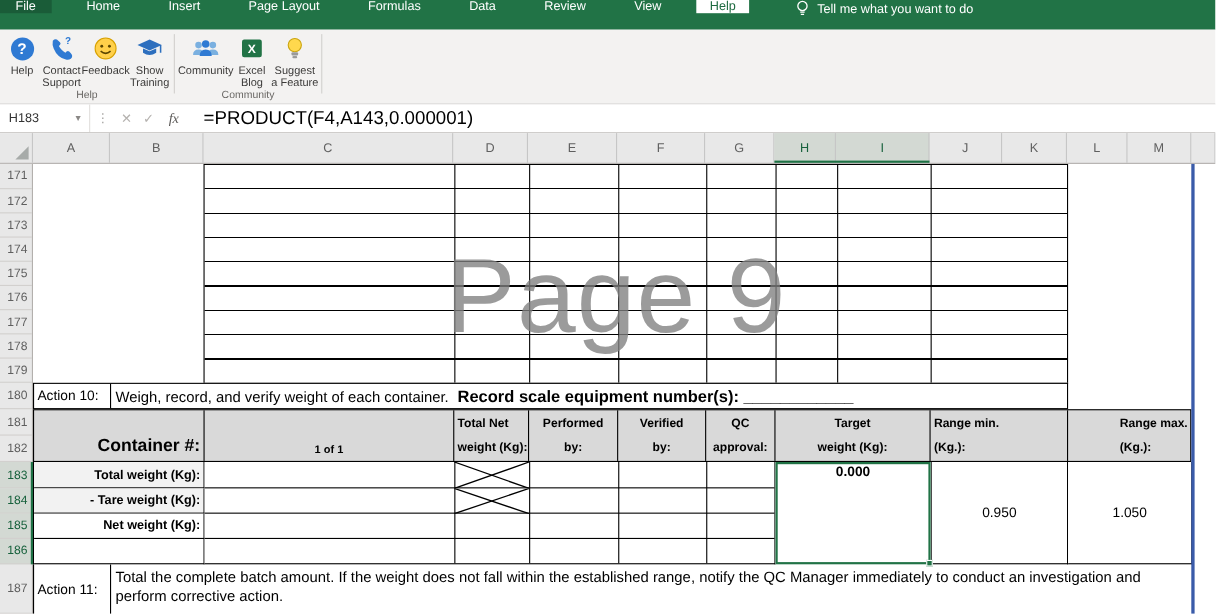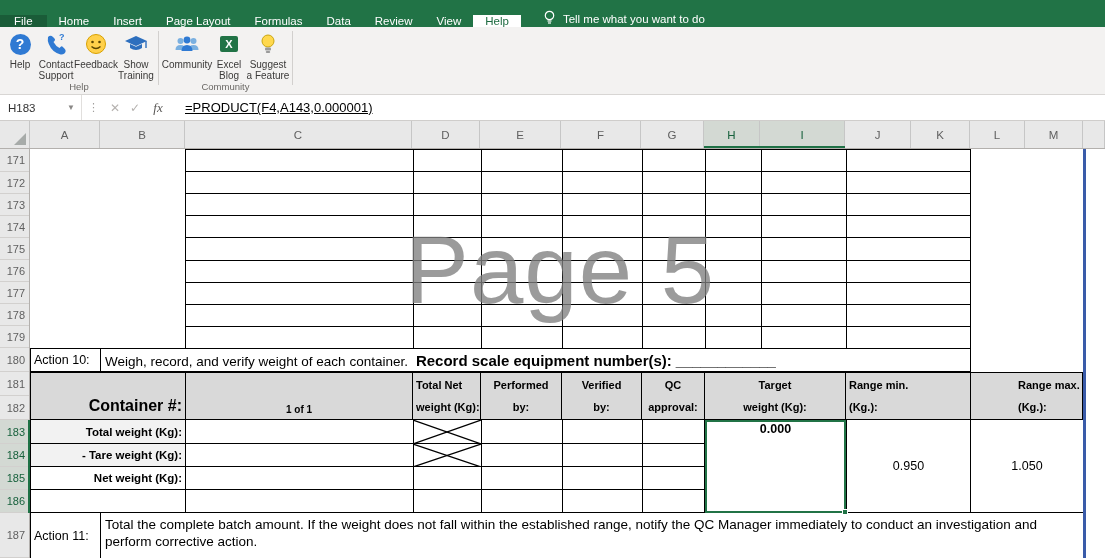--- a/index.html
+++ b/index.html
@@ -1,21 +1,21 @@
 <!DOCTYPE html>
 <html><head>
 <meta charset="utf-8">
 <style>
   * { margin:0; padding:0; box-sizing:border-box; }
   body { font-family:"Liberation Sans","DejaVu Sans",sans-serif; background:#fff; }
   .stage { position:relative; width:1105px; height:558px; overflow:hidden; background:#fff; }
 
   
   .tabbar { position:absolute; left:0; top:0; width:100%; height:27px; background:#217346;
-            display:flex; align-items:flex-end; color:#fff; font-size:11.5px; }
+            display:flex; align-items:flex-start; color:#fff; font-size:11.5px;gap:20px; }
   .tab { display:flex; align-items:center; padding:0 12px; white-space:nowrap; }
   .tab.file { background:#1a5c38; padding:0 14px; }
   .tab.active { background:#fff; color:#1e6b41; }
   .tellme { display:flex; align-items:center; gap:7px; margin-left:14px; padding:0 8px; }
 
   
   .ribbon { position:absolute; top:27px; left:0; width:100%; height:68px; background:#f3f2f1;
             border-bottom:1px solid #d8d6d4; }
   .rbtn { position:absolute; top:4px; display:flex; flex-direction:column; align-items:center;
           font-size:10px; color:#3b3a39; line-height:11px; text-align:center; white-space:nowrap; }
@@ -28,21 +28,21 @@
   
   .fbar { position:absolute; top:95px; left:0; width:100%; height:26px; background:#fff;
           border-bottom:1px solid #cfcdcb; display:flex; align-items:center; font-size:11.5px; color:#333; }
   .namebox { width:82px; height:100%; display:flex; align-items:center; padding-left:8px;
              border-right:1px solid #e1dfdd; position:relative; }
   .namebox .caret { position:absolute; right:6px; color:#8a8886; font-size:8px; }
   .fdots { color:#a19f9d; padding:0 6px; font-size:11px; }
   .fbtn { width:20px; text-align:center; color:#b5b2af; font-size:12px; }
   .fxbtn { font-family:"Liberation Serif",serif; font-style:italic; color:#5a5856; font-size:13px;
            width:26px; text-align:center; }
-  .ftext { padding-left:14px; color:#000; font-size:13px;text-decoration:underline; }
+  .ftext { padding-left:14px; color:#000; font-size:17px; }
 
   
   .colhdr { position:absolute; top:121px; left:0; width:1105px; height:28px; background:#e8e8e8;
             border-bottom:1px solid #b3b0ad; z-index:2; }
   .ch { position:absolute; top:0; height:27px; border-right:1px solid #c6c6c6; display:flex;
         align-items:center; justify-content:center; font-size:11.5px; color:#5f5f5f; }
   .ch.sel { background:#d3d9d3; color:#17613c; }
   .selline-col { position:absolute; left:704px; top:25px; width:141px; height:2px; background:#1e7145; }
   .corner { position:absolute; left:0; top:0; width:30px; height:27px; border-right:1px solid #c6c6c6; }
   .corner svg { position:absolute; right:2px; bottom:2px; }
@@ -277,21 +277,21 @@
     <div class="rh sel" style="top:271px;height:24px;">183</div>
     <div class="rh sel" style="top:295px;height:23px;">184</div>
     <div class="rh sel" style="top:318px;height:23px;">185</div>
     <div class="rh sel" style="top:341px;height:23px;">186</div>
     <div class="rh" style="top:364px;height:45px;">187</div>
   </div>
   <div class="selline-row"></div>
 
   <div class="tbl-empty"></div>
 
-  <div class="watermark">Page 5</div>
+  <div class="watermark">Page 9</div>
 
   <div class="r180">
     <div class="r180-label">Action 10:</div>
     <div class="r180-text">
       <span>Weigh, record, and verify weight of each container.</span>
       <span class="a10-bold">Record scale equipment number(s):</span>
       <span class="a10-bold a10-blank">____________</span>
     </div>
   </div>
 

